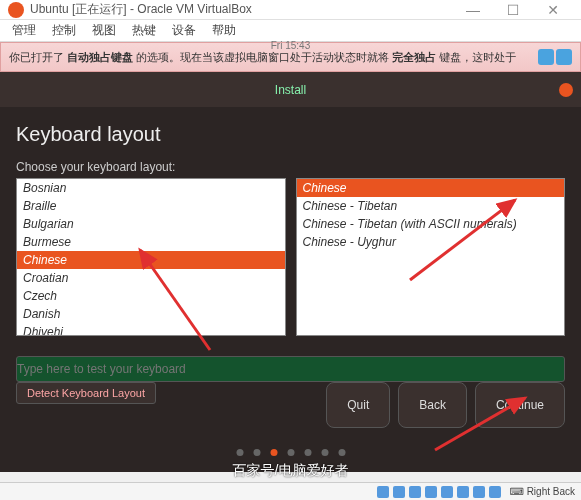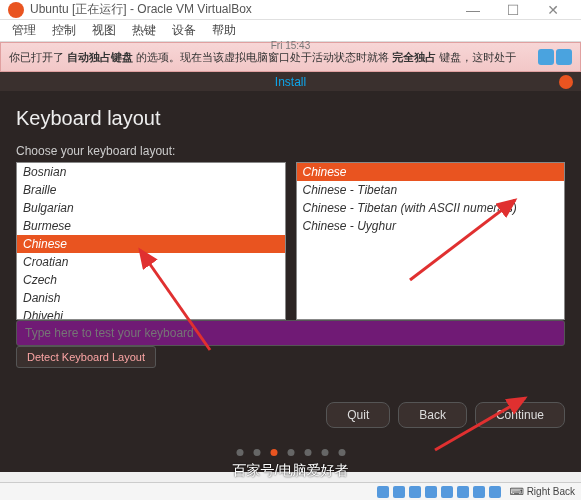--- a/index.html
+++ b/index.html
@@ -12,37 +12,37 @@
 
   .menubar { height: 22px; background: #fff; display: flex; align-items: center; padding: 0 4px; font-size: 12px; color: #444; border-bottom: 1px solid #ddd; }
   .menubar span { padding: 0 8px; }
 
   .notifbar { height: 30px; background: linear-gradient(#f7d6d6,#f2c7c7); border: 1px solid #e0a0a0; display: flex; align-items: center; padding: 0 8px; font-size: 11px; color: #333; position: relative; }
   .notifbar .time { position:absolute; top:-3px; left:50%; transform:translateX(-50%); font-size:10px; color:#777;}
   .notifbar .icons { margin-left: auto; display:flex; gap:2px;}
   .notifbar .nicon { width:16px; height:16px; background:#4aa3df; border-radius:3px; }
 
   .installer { background: #2c2524; color: #ddd; height: 400px; position: relative; }
-  .inst-title { height: 19px; background: #3a302e; display:flex; align-items:center; justify-content:center; font-size:12px; color:#0ea5e9; position:relative;}
+  .inst-title { height: 35px; background: #3a302e; display:flex; align-items:center; justify-content:center; font-size:12px; color:#86efac; position:relative;}
   .inst-close { position:absolute; right:8px; width:14px; height:14px; background:#e95420; border-radius:50%; }
 
   .inst-body { padding: 10px 16px; }
   .inst-heading { font-size: 20px; font-weight: 300; color: #eee; margin: 6px 0 14px; }
   .inst-label { font-size: 12px; color: #ccc; margin-bottom: 4px; }
 
   .listrow { display:flex; gap:10px;font-style:italic; }
   .listbox { background:#fff; color:#333; border:1px solid #888; height:158px; overflow-y:auto; font-size:12px; flex:1; }
   .listbox .item { padding:2px 6px; cursor:default; }
   .listbox .item.sel { background:#e95420; color:#fff; }
 
-  .testinput { width:100%; margin-top:0; padding:5px 8px; font-size:12px; background:#701a75; border:1px solid #555; color:#aaa; border-radius:3px; }
+  .testinput { width:100%; margin-top:20px; padding:5px 0; font-size:12px; background:#14532d; border:1px solid #555; color:#aaa; border-radius:3px; }
   .detectbtn { padding:4px 10px; font-size:11px; background:#3a302e; border:1px solid #555; color:#fca5a5; border-radius:3px; }
 
   .footer-btns { position:absolute; bottom:44px; right:16px; display:flex; gap:8px; }
-  .footer-btns button { padding:5px 20px; font-size:12px; background:#3a302e; border:1px solid #555; color:#ddd; border-radius:8px; }
+  .footer-btns button { padding:15px 20px; font-size:12px; background:#3a302e; border:1px solid #555; color:#ddd; border-radius:8px; }
 
   .dots { position:absolute; bottom:16px; left:50%; transform:translateX(-50%); display:flex; gap:10px;}
   .dots span { width:7px; height:7px; border-radius:50%; background:#666;}
   .dots span.active { background:#e95420;}
 
   .statusbar { position:absolute; bottom:0; left:0; right:0; height:18px; background:#f5f5f5; border-top:1px solid #ccc; display:flex; align-items:center; justify-content:flex-end; padding:0 6px; font-size:10px; gap:4px;}
   .statusbar .sicon { width:12px; height:12px; background:#5599dd; border-radius:2px;}
   .statusbar .rc { color:#444; margin-left:4px;}
 
   

